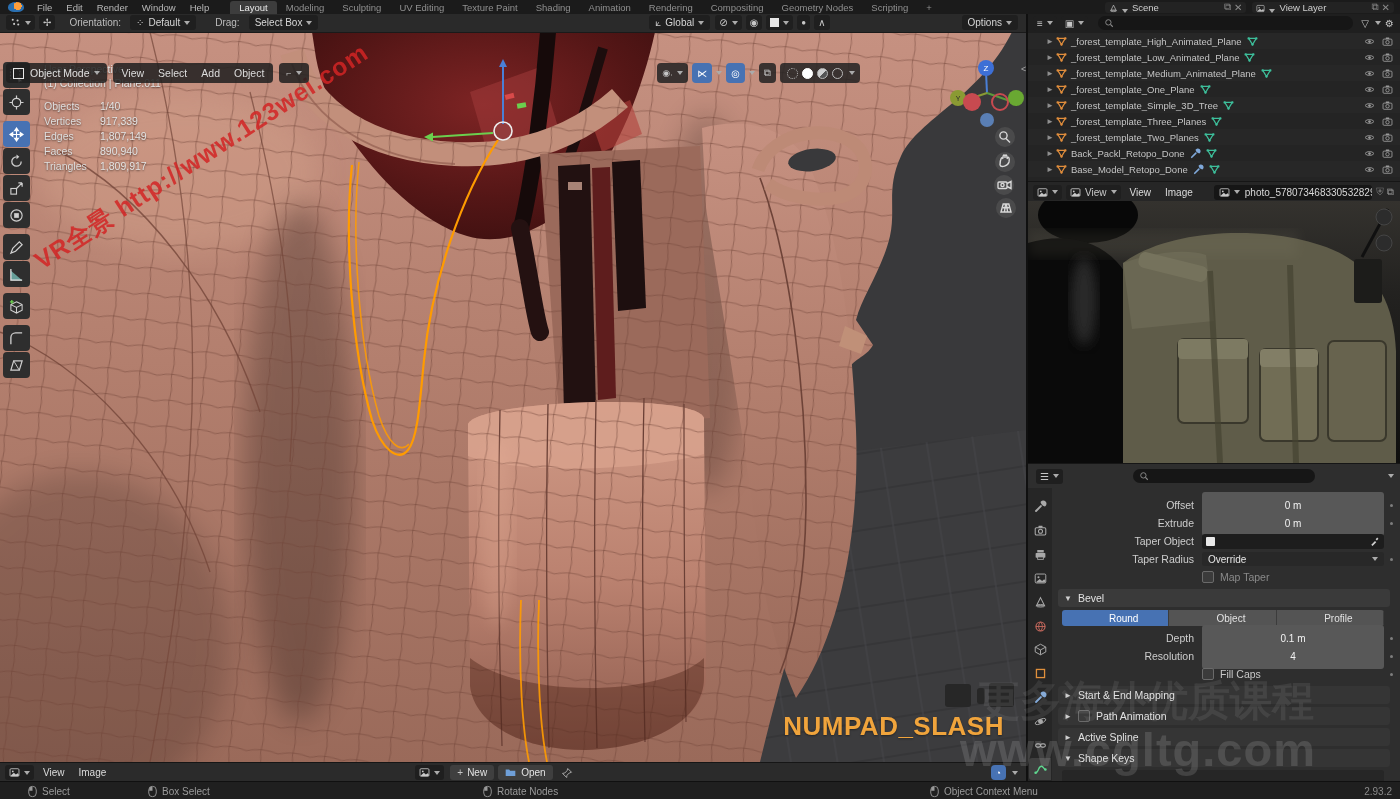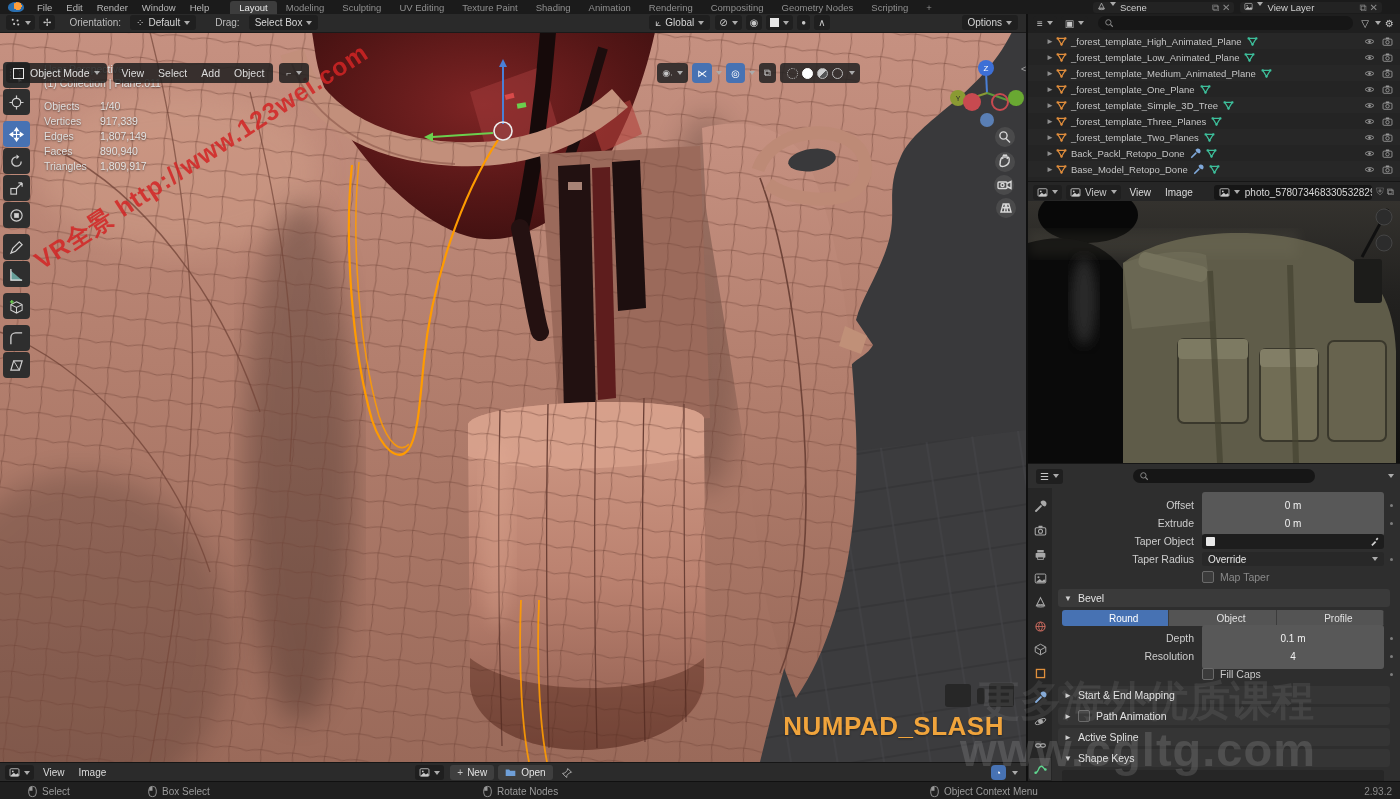--- a/index.html
+++ b/index.html
@@ -10,21 +10,21 @@
   .ic{display:inline-block;vertical-align:middle;flex:none;}
   .cdn{width:0;height:0;border-left:3px solid transparent;border-right:3px solid transparent;
        border-top:4px solid #ababab;display:inline-block;margin-left:4px;flex:none;}
   .crt-r{color:#8f8f8f;font-size:8px;width:12px;text-align:center;flex:none;}
   
   #topbar{left:0;top:0;width:1400px;height:14px;background:#1b1b1b;display:flex;align-items:center;
           font-size:9.5px;color:#b9b9b9;z-index:30;}
   .menu-item{padding:0 7px;}
   .ws-tab{padding:0 9px;height:13px;display:flex;align-items:center;color:#909090;}
   .ws-tab.on{background:#3d3d3d;color:#e8e8e8;border-radius:3px 3px 0 0;}
-  .sel-pill{display:flex;align-items:flex-start;background:#232323;border-radius:3px;height:11px;
+  .sel-pill{display:flex;align-items:flex-end;background:#232323;border-radius:3px;height:11px;
             padding:0 4px;margin-left:6px;color:#cfcfcf;}
   .sel-pill .nm{width:92px;}
   
   #toolset{left:0;top:13px;width:1026px;height:19px;background:#2a2a2a;display:flex;align-items:center;
            font-size:10px;color:#bdbdbd;z-index:25;border-bottom:1px solid #1a1a1a;}
   .ts-dd{background:#1f1f1f;border-radius:3px;height:15px;display:flex;align-items:center;
          padding:0 6px;margin:0 3px;color:#d6d6d6;}
   .ts-ic{background:#1f1f1f;border-radius:3px;height:15px;display:flex;align-items:center;padding:0 4px;margin:0 2px;}
   .glyph{color:#c6c6c6;font-size:10px;}
   
@@ -222,21 +222,21 @@
     <span style="margin-left:auto;"></span>
     <span class="sel-pill">
       <svg class="ic" width="9" height="9" viewBox="0 0 16 16">
           <use href="#i-cone" style="color:#bdbdbd"></use>
         </svg>
       <span class="cdn"></span>
       <span class="nm" style="margin-left:4px;">Scene</span>
       <span class="glyph" style="color:#8a8a8a;">⧉</span>
       <span class="glyph" style="color:#8a8a8a;margin-left:3px;">✕</span>
     </span>
-    <span class="sel-pill" style="margin-right:18px;">
+    <span class="sel-pill" style="margin-right:6px;">
       <svg class="ic" width="9" height="9" viewBox="0 0 16 16">
           <use href="#i-img" style="color:#bdbdbd"></use>
         </svg>
       <span class="cdn"></span>
       <span class="nm" style="margin-left:4px;">View Layer</span>
       <span class="glyph" style="color:#8a8a8a;">⧉</span>
       <span class="glyph" style="color:#8a8a8a;margin-left:3px;">✕</span>
     </span>
   </div>
 

